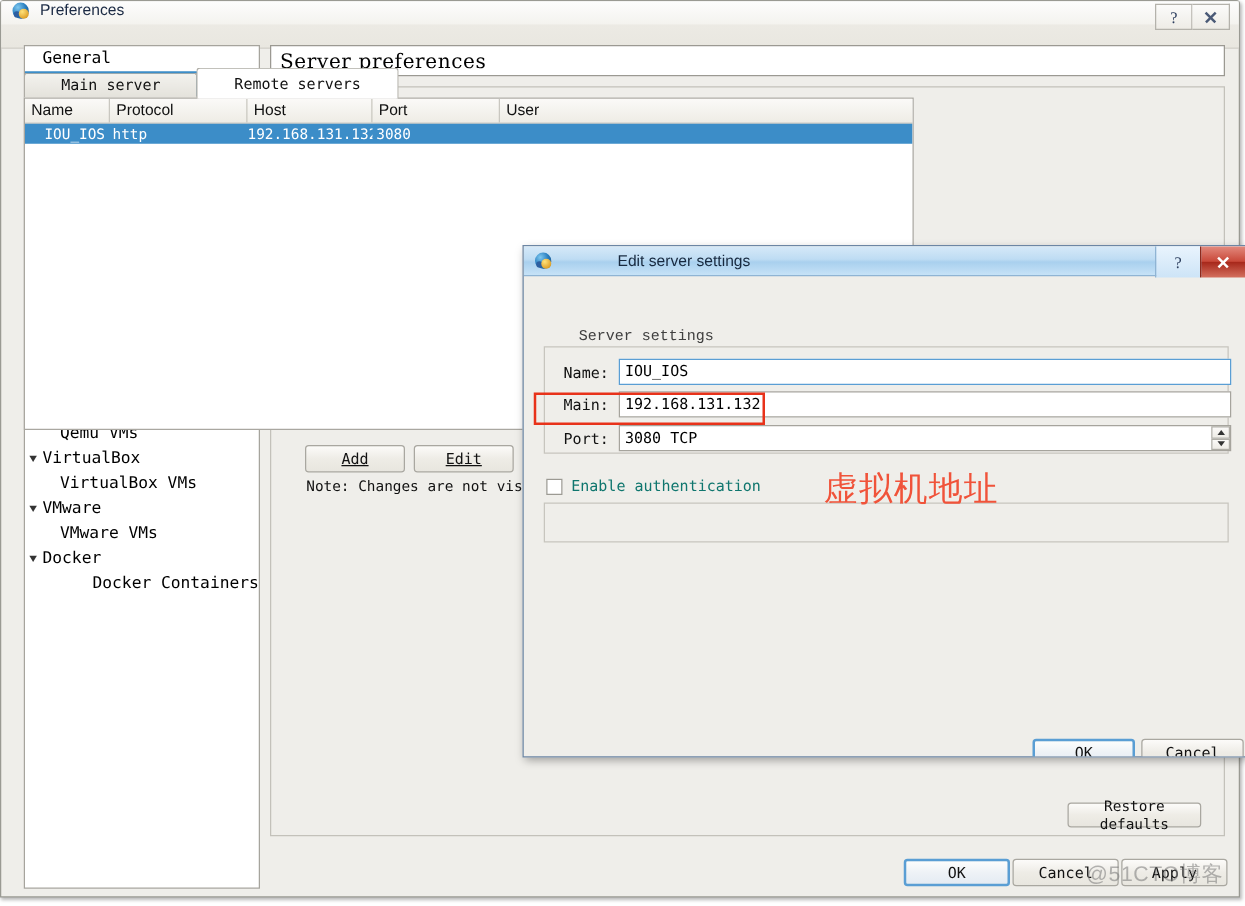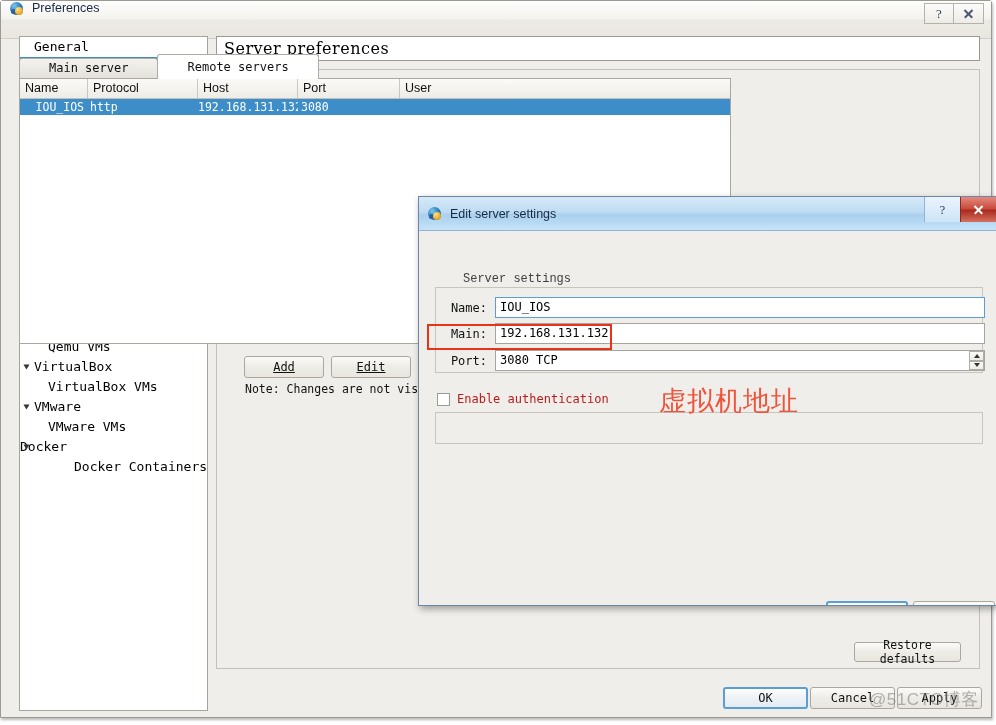--- a/index.html
+++ b/index.html
@@ -290,27 +290,28 @@
     left: 417px; top: 195px;
     width: 579px; height: 410px;
     background: #efeeea;
     border: 1px solid #6c86a4;
     box-sizing: border-box;
     box-shadow: 2px 3px 7px rgba(0,0,0,0.35);
     overflow: hidden;
   }
   #dlg-title-bar {
     position: relative;
-    height: 34px;
+    height: 24px;
     background: linear-gradient(to bottom, #d6e9f8 0%, #bedcf3 45%, #a9d0ee 55%, #c6e2f7 100%);
     border-bottom: 1px solid #8fb4d4;
     display: flex;
     align-items: center;
     padding-left: 8px;
     box-sizing: border-box;
+    gap: 44px;
   }
   #dlg-title-bar .dlg-title {
     font-family: "Liberation Sans", sans-serif;
     font-size: 12.5px;
     color: #17293f;
     margin-left: 7px;
   }
   .dlg-tb-btns {
     position: absolute;
     right: 0; top: 0;
@@ -434,21 +435,21 @@
   .checkbox {
     width: 13px; height: 13px;
     background: #ffffff;
     border: 1px solid #9c9a93;
     box-sizing: border-box;
     margin-right: 7px;
   }
   #auth-label {
     font-family: "DejaVu Sans Mono", monospace;
     font-size: 12px;
-    color: #b91c1c;
+    color: #0f766e;
   }
   #dlg-empty-panel {
     position: absolute;
     left: 16px; top: 181px;
     width: 548px; height: 32px;
     border: 1px solid #c7c5be;
     background: #efeeea;
     box-sizing: border-box;
   }
   #cn-annotation {
@@ -512,21 +513,21 @@
       <div class="tree-item"><span class="arrow"></span><span class="lbl" style="margin-left: 14px;">Dynamips</span></div>
       <div class="tree-item"><span class="lbl" style="margin-left: 28px;">IOS routers</span></div>
       <div class="tree-item"><span class="arrow"></span><span class="lbl" style="margin-left: 14px;">IOS on UNIX</span></div>
       <div class="tree-item"><span class="lbl" style="margin-left: 28px;">IOU Devices</span></div>
       <div class="tree-item"><span class="arrow"></span><span class="lbl" style="margin-left: 14px;">QEMU</span></div>
       <div class="tree-item"><span class="lbl" style="margin-left: 28px;">Qemu VMs</span></div>
       <div class="tree-item"><span class="arrow"></span><span class="lbl" style="margin-left: 14px;">VirtualBox</span></div>
       <div class="tree-item"><span class="lbl" style="margin-left: 28px;">VirtualBox VMs</span></div>
       <div class="tree-item"><span class="arrow"></span><span class="lbl" style="margin-left: 14px;">VMware</span></div>
       <div class="tree-item"><span class="lbl" style="margin-left: 28px;">VMware VMs</span></div>
-      <div class="tree-item"><span class="arrow"></span><span class="lbl" style="">Docker</span></div>
+      <div class="tree-item"><span class="arrow"></span><span class="lbl" style="margin-left: 14px;">Docker</span></div>
       <div class="tree-item"><span class="lbl" style="margin-left: 28px; padding-left: 26px;">Docker Containers</span></div>
     </div>
 
   <div id="right-panel">
     <div id="section-title">Server preferences</div>
     <div id="group-box"></div>
   </div>
 
   <div id="tabstrip">
     <div class="tab inactive">Main server</div>

